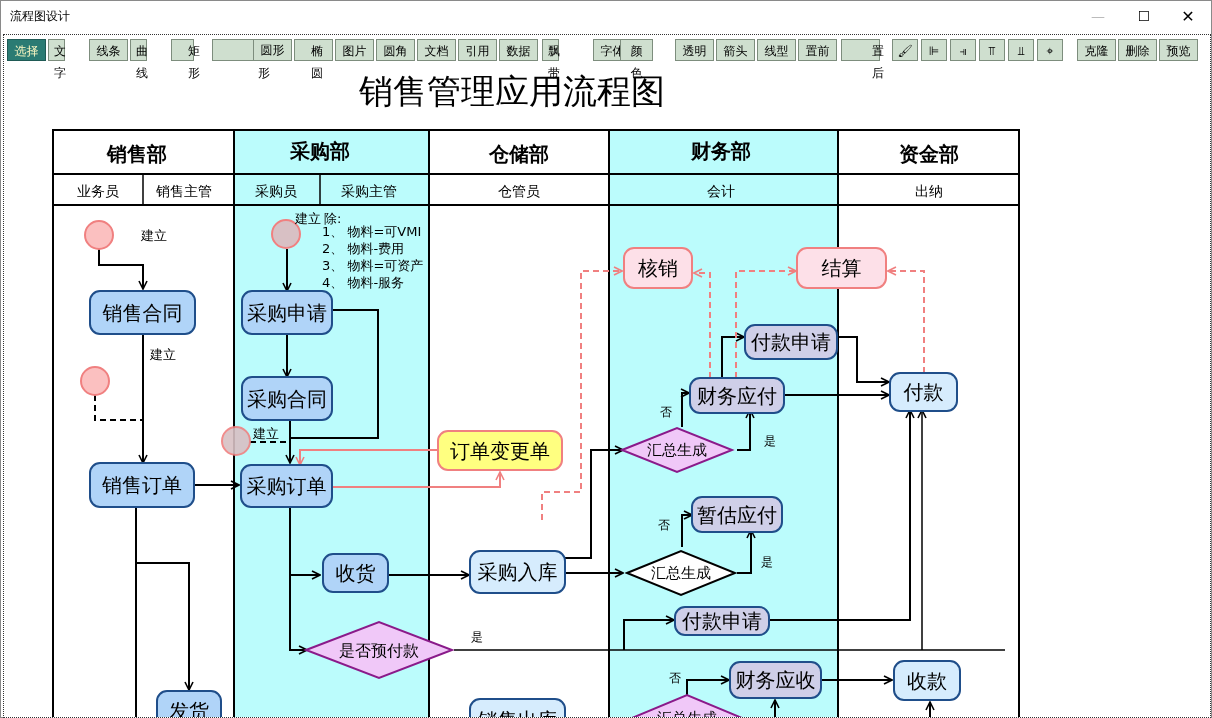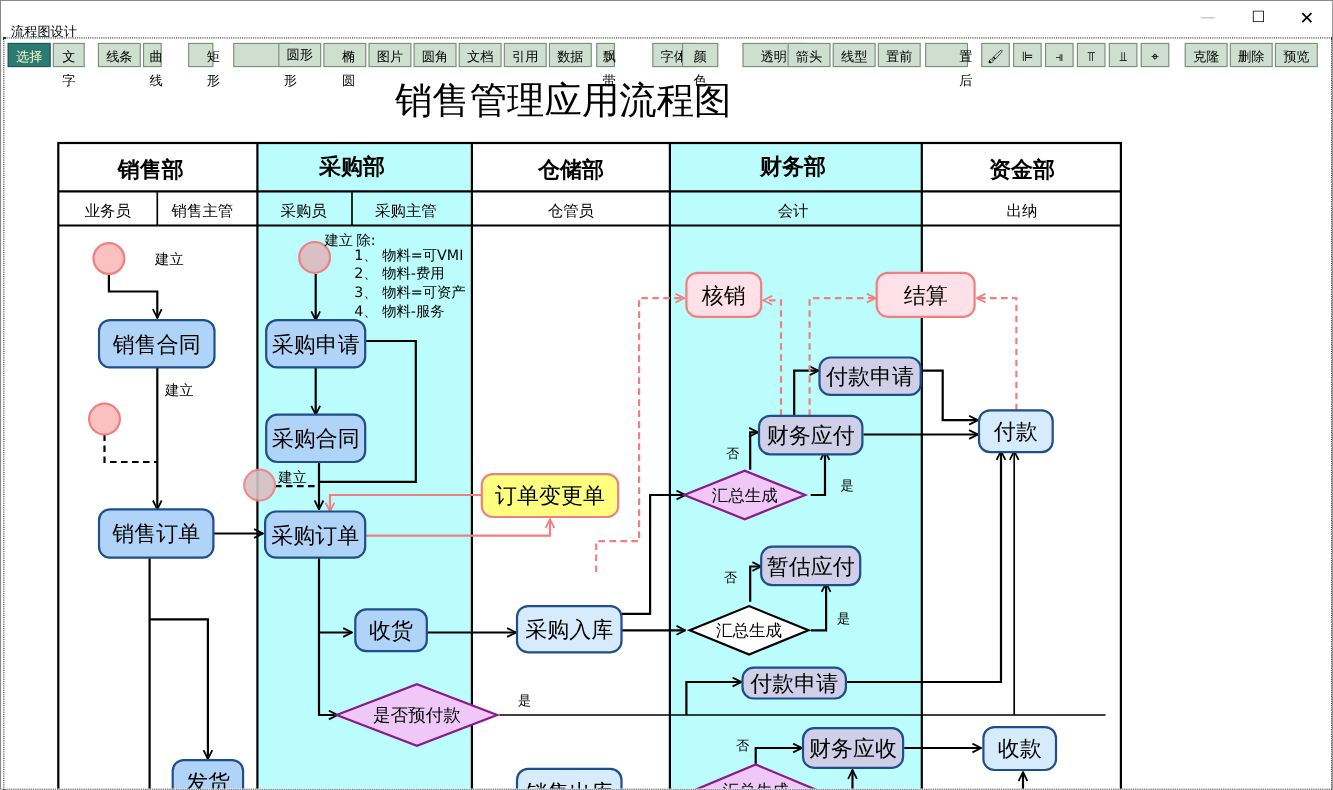--- a/index.html
+++ b/index.html
@@ -1,19 +1,19 @@
 <!DOCTYPE html>
 <html><head>
 <meta charset="utf-8">
 <style>
   html, body { margin:0; padding:0; }
   body { width:1212px; height:718px; overflow:hidden; background:#fff; font-family:"DejaVu Sans", sans-serif; position:relative; }
   .window { position:absolute; left:0; top:0; width:1210px; height:716px; border:1px solid #8a8a8a; background:#fff; }
   .titlebar { position:absolute; left:0; top:0; width:1210px; height:30px; background:#fff; }
-  .title { position:absolute; left:9px; top:20px; font-size:12px; color:#000; }
+  .title { position:absolute; left:9px; top:7px; font-size:12px; color:#000; }
   .winbtn { position:absolute; top:0; width:46px; height:30px; display:flex; align-items:center; justify-content:center; font-size:14px; color:#000; }
   .winbtn.min { left:1074px; color:#bbb; }
   .winbtn.max { left:1120px; }
   .winbtn.close { left:1164px; font-size:16px; }
   .canvas-area { position:absolute; left:2px; top:33px; width:1206px; height:682px; border:1px dotted #333; overflow:hidden; background:#fff; }
   .tb { position:absolute; top:4px; height:22px; padding:0 5px; background:#cfdfcf; border:1px solid #7d8d7d; font-size:12px; line-height:22px; color:#000; box-sizing:border-box; text-align:center; }
   .tb.active { background:#2b7b73; color:#fef9c3; border-color:#1f5a55; }
   .tb.icon { width:26px; padding:0; font-size:12px; }
   svg text { font-family:"DejaVu Sans", sans-serif; }
 </style>
@@ -24,36 +24,36 @@
   <div class="titlebar">
     <span class="title">流程图设计</span>
     <div class="winbtn min">—</div>
     <div class="winbtn max">☐</div>
     <div class="winbtn close">✕</div>
   </div>
 
   <div class="canvas-area">
     <div id="toolbar">
         <div class="tb active" style="left: 3px; width: 39px;">选择</div>
-        <div class="tb" style="left: 44px; width: 29px;">文字</div>
+        <div class="tb" style="left: 44px; width: 17px;">文字</div>
         <div class="tb" style="left: 85px; width: 39px;">线条</div>
         <div class="tb" style="left: 126px; width: 17px;">曲线</div>
         <div class="tb" style="left: 167px; width: 16px; padding-left: 16px;">矩形</div>
         <div class="tb" style="left: 208px; width: 39px; padding-left: 45px;">菱形</div>
         <div class="tb" style="left: 249px; width: 39px; font-family: Liberation Mono, monospace;">圆形</div>
         <div class="tb" style="left: 290px; width: 39px; padding-left: 12px;">椭圆</div>
         <div class="tb" style="left: 331px; width: 39px;">图片</div>
         <div class="tb" style="left: 372px; width: 39px;">圆角</div>
         <div class="tb" style="left: 413px; width: 39px;">文档</div>
         <div class="tb" style="left: 454px; width: 39px;">引用</div>
         <div class="tb" style="left: 495px; width: 39px;">数据</div>
         <div class="tb" style="left: 538px; width: 17px;">飘带</div>
         <div class="tb" style="left: 589px; width: 39px;">字体</div>
         <div class="tb" style="left: 616px; width: 33px;">颜色</div>
-        <div class="tb" style="left: 671px; width: 57px;">透明</div>
+        <div class="tb" style="left: 671px; width: 39px;">透明</div>
         <div class="tb" style="left: 712px; width: 39px;">箭头</div>
         <div class="tb" style="left: 753px; width: 39px;">线型</div>
         <div class="tb" style="left: 794px; width: 39px;">置前</div>
         <div class="tb" style="left: 837px; width: 39px; padding-left: 30px;">置后</div>
         <div class="tb icon" style="left: 888px; width: 26px;"><span>🖌</span></div>
         <div class="tb icon" style="left: 917px; width: 26px;"><span>⊫</span></div>
         <div class="tb icon" style="left: 946px; width: 26px;"><span>⫣</span></div>
         <div class="tb icon" style="left: 975px; width: 26px;"><span>⫪</span></div>
         <div class="tb icon" style="left: 1004px; width: 26px;"><span>⫫</span></div>
         <div class="tb icon" style="left: 1033px; width: 26px;"><span>⌖</span></div>

